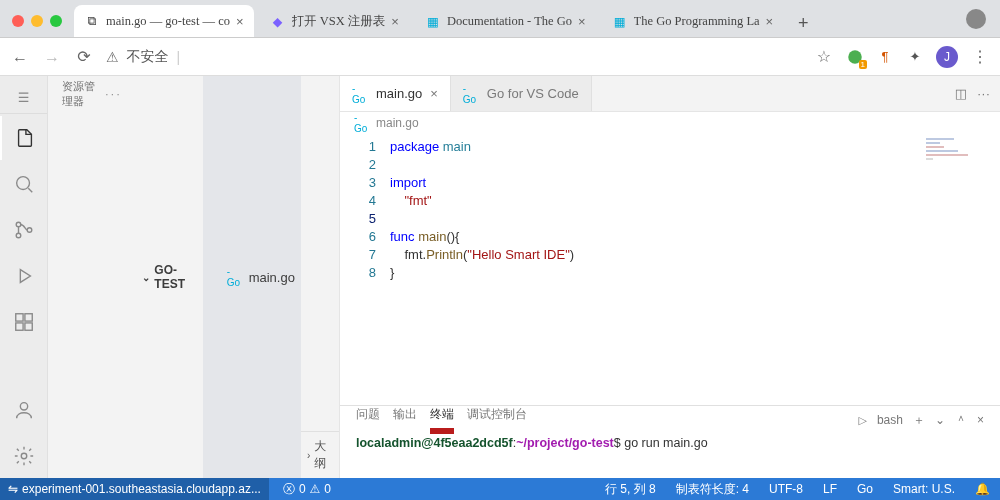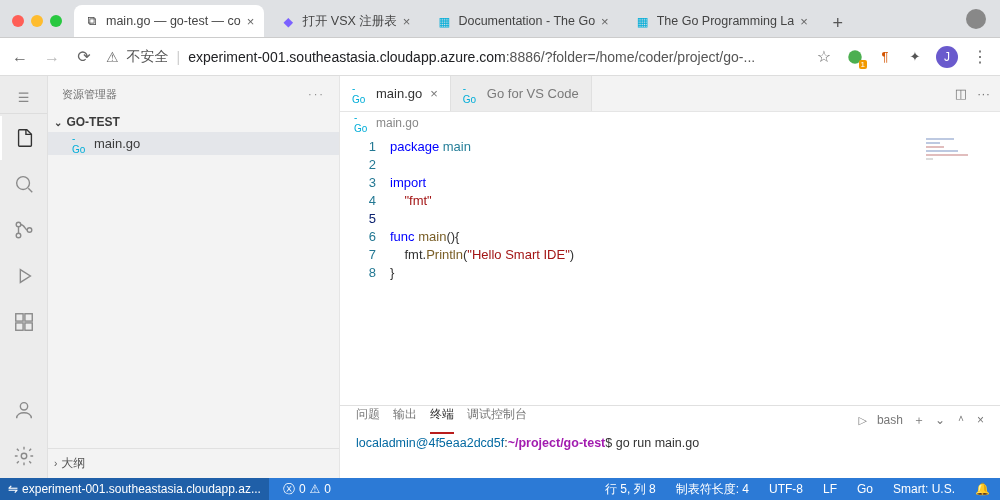--- a/index.html
+++ b/index.html
@@ -5,21 +5,21 @@
 * { margin:0; padding:0; box-sizing:border-box; font-family:-apple-system,"Helvetica Neue",Arial,sans-serif; }
 body { width:1000px; height:500px; overflow:hidden; background:#fff; font-size:13px; color:#333; }
 
 
 .mac-bar { height:38px; background:#dfe1e4; display:flex; align-items:flex-end; padding:0 8px; gap:6px; border-bottom:1px solid #ccc;}
 .dots { display:flex; gap:7px; padding:0 6px 10px 4px; align-items:center;}
 .dot { width:12px; height:12px; border-radius:50%; }
 .dot.r{background:#ff5f57}.dot.y{background:#febc2e}.dot.g{background:#28c840}
 .tab { height:32px; background:#dfe1e4; border-radius:8px 8px 0 0; display:flex; align-items:center; padding:0 10px; gap:6px; font-size:12.5px; color:#444; max-width:200px; position:relative;}
 .tab.active{background:#fff;}
-.tabtxt{white-space:nowrap; overflow:hidden; text-overflow:ellipsis; flex:1;}
+.tabtxt{white-space:nowrap; overflow:hidden; text-overflow:ellipsis; flex:1;font-family:Liberation Serif, serif;}
 .tab-x{color:#666;font-size:13px;}
 .favicon{width:16px;height:16px;display:inline-flex;align-items:center;justify-content:center;}
 .newtab{width:28px;height:28px;display:flex;align-items:center;justify-content:center;color:#555;font-size:18px;}
 .avatar-sm{width:20px;height:20px;border-radius:50%;background:#888;margin-left:auto;margin-bottom:8px; margin-right:6px;}
 
 .addr-bar{height:38px; background:#fff; display:flex; align-items:center; padding:0 10px; gap:12px; border-bottom:1px solid #ddd;}
 .nav-ico{color:#666;font-size:16px;width:20px;text-align:center;}
 .nav-ico.dis{color:#bbb;}
 .addr{flex:1;display:flex;align-items:center;gap:8px;font-size:14px;color:#555;overflow:hidden;}
 .addr .host{color:#202124;}
@@ -29,21 +29,21 @@
 
 
 .ide{height:402px;display:flex;background:#fff;}
 .act-bar{width:48px;background:#ececec;border-right:1px solid #e0e0e0;display:flex;flex-direction:column;align-items:center;padding-top:6px;gap:2px;}
 .act-hdr{height:32px;width:100%;display:flex;align-items:center;justify-content:center;color:#888;border-bottom:1px solid #ddd;}
 .act-ico{width:48px;height:44px;display:flex;align-items:center;justify-content:center;color:#8a8a8a;}
 .act-ico.active{color:#333;border-left:2px solid #fff;}
 .act-ico svg{width:22px;height:22px;stroke:currentColor;fill:none;stroke-width:1.5;}
 .act-spacer{flex:1;}
 
-.sidebar{width:292px;background:#f3f3f3;border-right:1px solid #e5e5e5;display:flex;flex-direction:column;}
+.sidebar{width:292px;background:#f3f3f3;border-right:1px solid #e5e5e5;display:flex;}
 .side-hdr{height:36px;display:flex;align-items:center;justify-content:space-between;padding:0 14px;font-size:11px;color:#6f6f6f;}
 .side-more{color:#888;letter-spacing:2px;}
 .tree-root{display:flex;align-items:center;gap:4px;padding:3px 6px;font-size:12px;font-weight:700;color:#3c3c3c;}
 .tree-file{display:flex;align-items:center;gap:6px;padding:4px 6px 4px 24px;font-size:13px;color:#3c3c3c;background:#e4e6ea;}
 .go-ico{width:16px;height:12px;display:inline-flex;align-items:center;justify-content:center;color:#00add8;font-size:10px;}
 .outline{margin-top:auto;border-top:1px solid #e0e0e0;padding:6px;font-size:12px;color:#555;display:flex;align-items:center;gap:4px;}
 
 .main{flex:1;display:flex;flex-direction:column;min-width:0;}
 .tabs{height:36px;display:flex;align-items:stretch;background:#f3f3f3;border-bottom:1px solid #e5e5e5;}
 .etab{display:flex;align-items:center;gap:8px;padding:0 12px;font-size:13px;color:#7a7a7a;background:#ececec;border-right:1px solid #e0e0e0;}
@@ -53,24 +53,24 @@
 .editor{flex:1;display:flex;font-family:Menlo,Consolas,monospace;font-size:13px;line-height:18px;position:relative;overflow:hidden;}
 .gutter{width:50px;text-align:right;padding:4px 14px 0 0;color:#237893;user-select:none; background:#fff;}
 .gutter .cur{color:#0b216f;}
 .code{flex:1;padding:4px 0 0 0;white-space:pre;color:#333;}
 .kw{color:#0000ff;} .pkg{color:#267f99;} .str{color:#a31515;} .fn{color:#795e26;}
 .minimap{position:absolute;top:4px;right:4px;width:70px;height:40px;opacity:.35;}
 .mm-line{height:2px;margin-bottom:2px;}
 
 .panel{height:73px;border-top:1px solid #e0e0e0;display:flex;flex-direction:column;}
 .panel-tabs{height:28px;display:flex;gap:13px;padding:0 16px;font-size:12px;color:#777;}
-.panel-tabs .pt.active{color:#333;border-bottom:2px solid #b91c1c;padding-bottom:20px;}
+.panel-tabs .pt.active{color:#333;border-bottom:6px solid #b91c1c;padding-bottom:20px;}
 .panel-tabs-right{margin-left:auto;display:flex;align-items:center;gap:10px;color:#777;}
 .term{flex:1;font-family:Menlo,Consolas,monospace;font-size:12.5px;line-height:15px;padding:2px 16px;color:#333;overflow:hidden;}
-.tg{color:#0369a1;font-weight:normal;} .tb{color:#a21caf;font-weight:bold;}
+.tg{color:#14532d;font-weight:bold;} .tb{color:#a21caf;font-weight:bold;}
 .cursor{display:inline-block;width:7px;height:13px;background:#333;vertical-align:middle;}
 
 
 .status{height:22px;background:#2c7ad6;color:#fff;display:flex;align-items:center;font-size:12px;padding:0 6px;gap:10px;}
 .status .seg{display:flex;align-items:center;gap:4px;padding:0 4px;}
 .status .remote{background:#1f5fa8;height:22px;display:flex;align-items:center;padding:0 8px;margin-left:-6px;}
 .status-right{margin-left:auto;display:flex;gap:12px;align-items:center;}
 .chev{font-size:10px;}
 </style>
 </head>
@@ -107,21 +107,20 @@
 </div>
 
 <div class="addr-bar">
   <span class="nav-ico">←</span>
   <span class="nav-ico dis">→</span>
   <span class="nav-ico">⟳</span>
   <div class="addr">
     <span style="color:#666">⚠</span>
     <span>不安全</span>
     <span style="color:#ccc">|</span>
-    <span><span class="host">experiment-001.southeastasia.cloudapp.azure.com</span><span>:8886/?folder=/home/coder/project/go-...</span></span>
   </div>
   <span class="nav-ico">☆</span>
   <div class="addr-ext">
     <span class="ext-ico" style="position:relative;color:#4285f4">
       <svg width="18" height="18" viewBox="0 0 24 24" fill="currentColor">
           <circle cx="12" cy="12" r="9" fill="#4caf50"></circle>
         </svg>
       <span style="position:absolute;right:-3px;bottom:-3px;background:#f29900;color:#fff;font-size:8px;border-radius:2px;padding:0 2px">1</span>
     </span>
     <span class="ext-ico" style="color:#d35400">¶</span>

